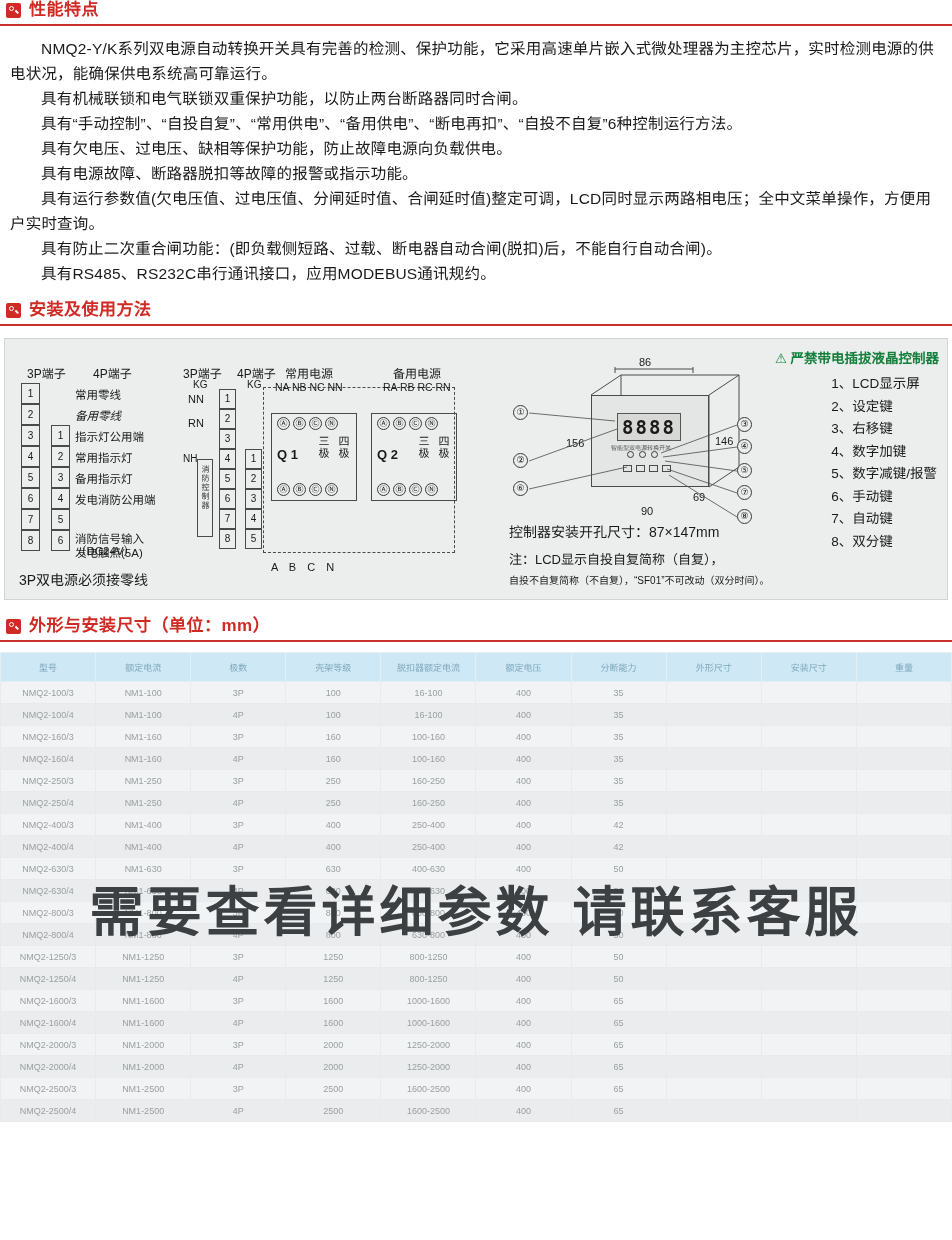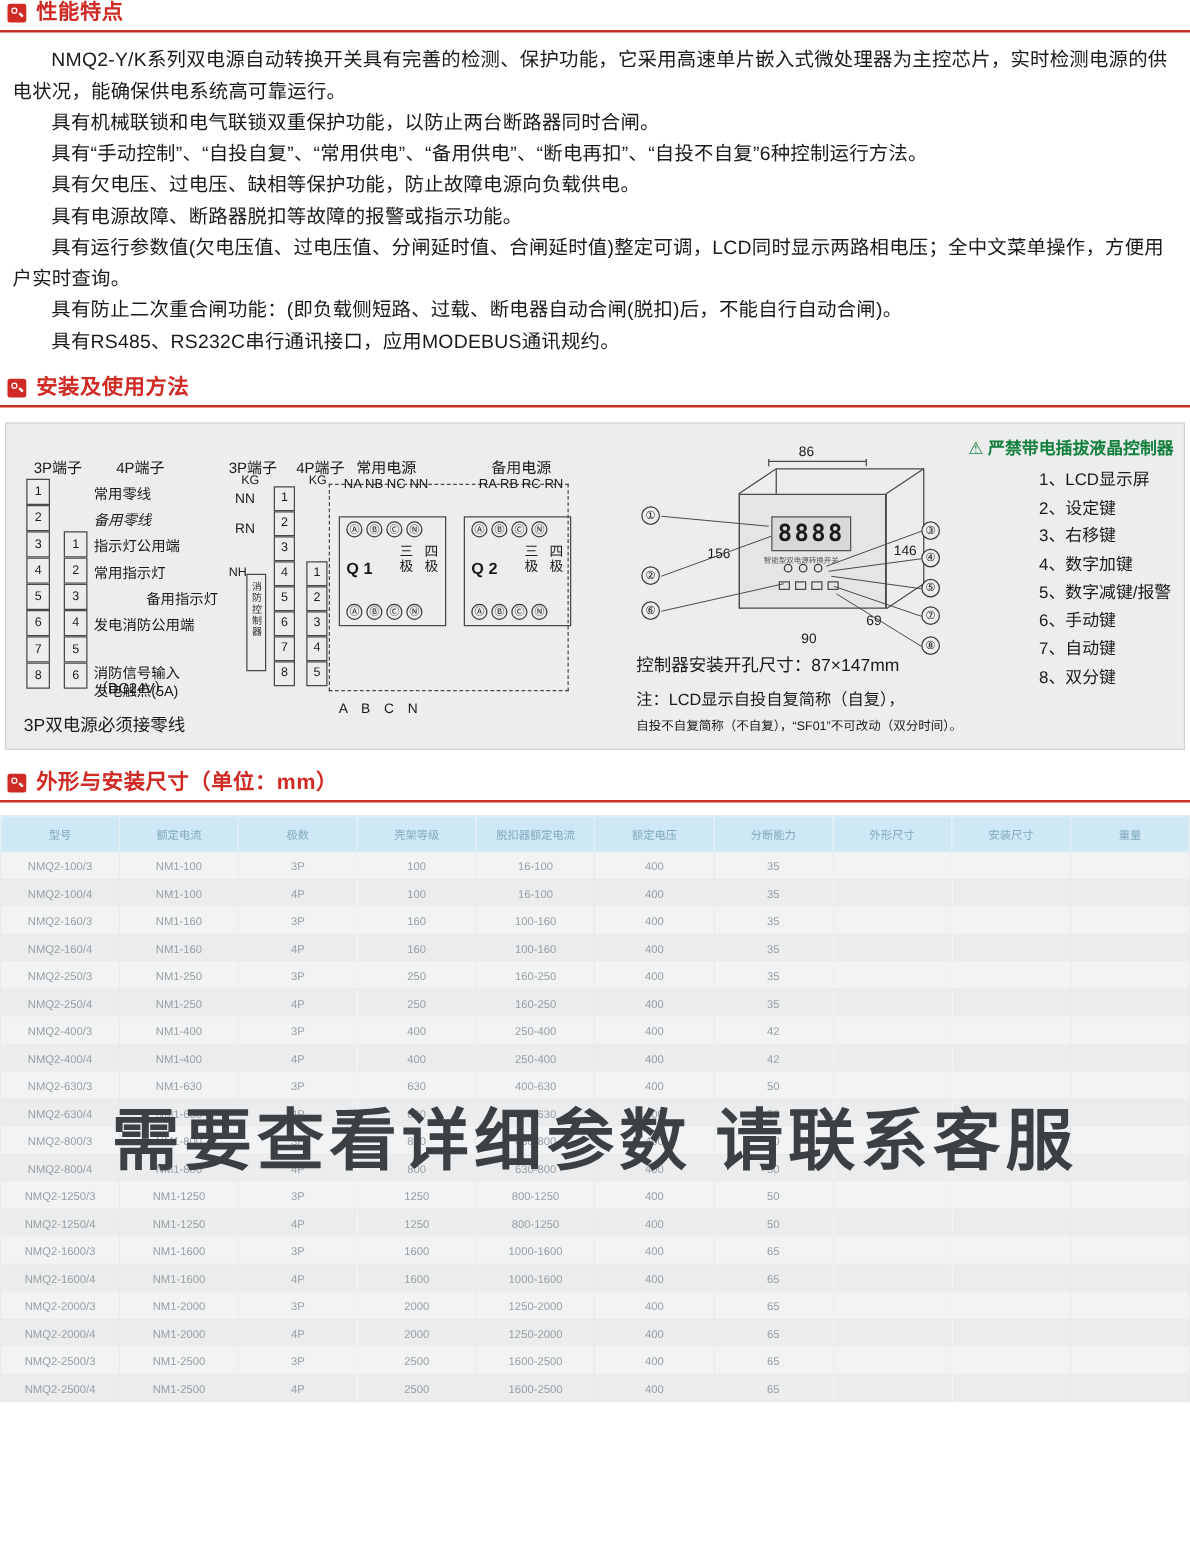--- a/index.html
+++ b/index.html
@@ -276,21 +276,21 @@
     <div class="cell" style="left:46px; top:107px;">2</div>
     <div class="cell" style="left:46px; top:128px;">3</div>
     <div class="cell" style="left:46px; top:149px;">4</div>
     <div class="cell" style="left:46px; top:170px;">5</div>
     <div class="cell" style="left:46px; top:191px;">6</div>
 
     <div class="termtxt" style="left:70px; top:47px;">常用零线</div>
     <div class="termtxt" style="left:70px; top:68px;font-style:italic;">备用零线</div>
     <div class="termtxt" style="left:70px; top:89px;">指示灯公用端</div>
     <div class="termtxt" style="left:70px; top:110px;">常用指示灯</div>
-    <div class="termtxt" style="left:70px; top:131px;margin-left:42px;">备用指示灯</div>
+    <div class="termtxt" style="left:70px; top:131px;">备用指示灯</div>
     <div class="termtxt" style="left:70px; top:152px;">发电消防公用端</div>
     <div class="termtxt" style="left:70px; top:173px;margin-top:32px;">发电触点(5A)</div>
     <div class="termtxt" style="left:70px; top:194px; line-height:12px; width:76px; white-space:normal;">消防信号输入（DC24V）</div>
 
     <div class="lbl" style="left:14px; top:230px; font-size:14px;">3P双电源必须接零线</div>
 
     <div class="lbl" style="left:178px; top:25px; font-size:12px;">3P端子</div>
     <div class="lbl" style="left:232px; top:25px; font-size:12px;">4P端子</div>
     <div class="lbl" style="left:188px; top:40px; font-size:10px;">KG</div>
     <div class="lbl" style="left:242px; top:40px; font-size:10px;">KG</div>

